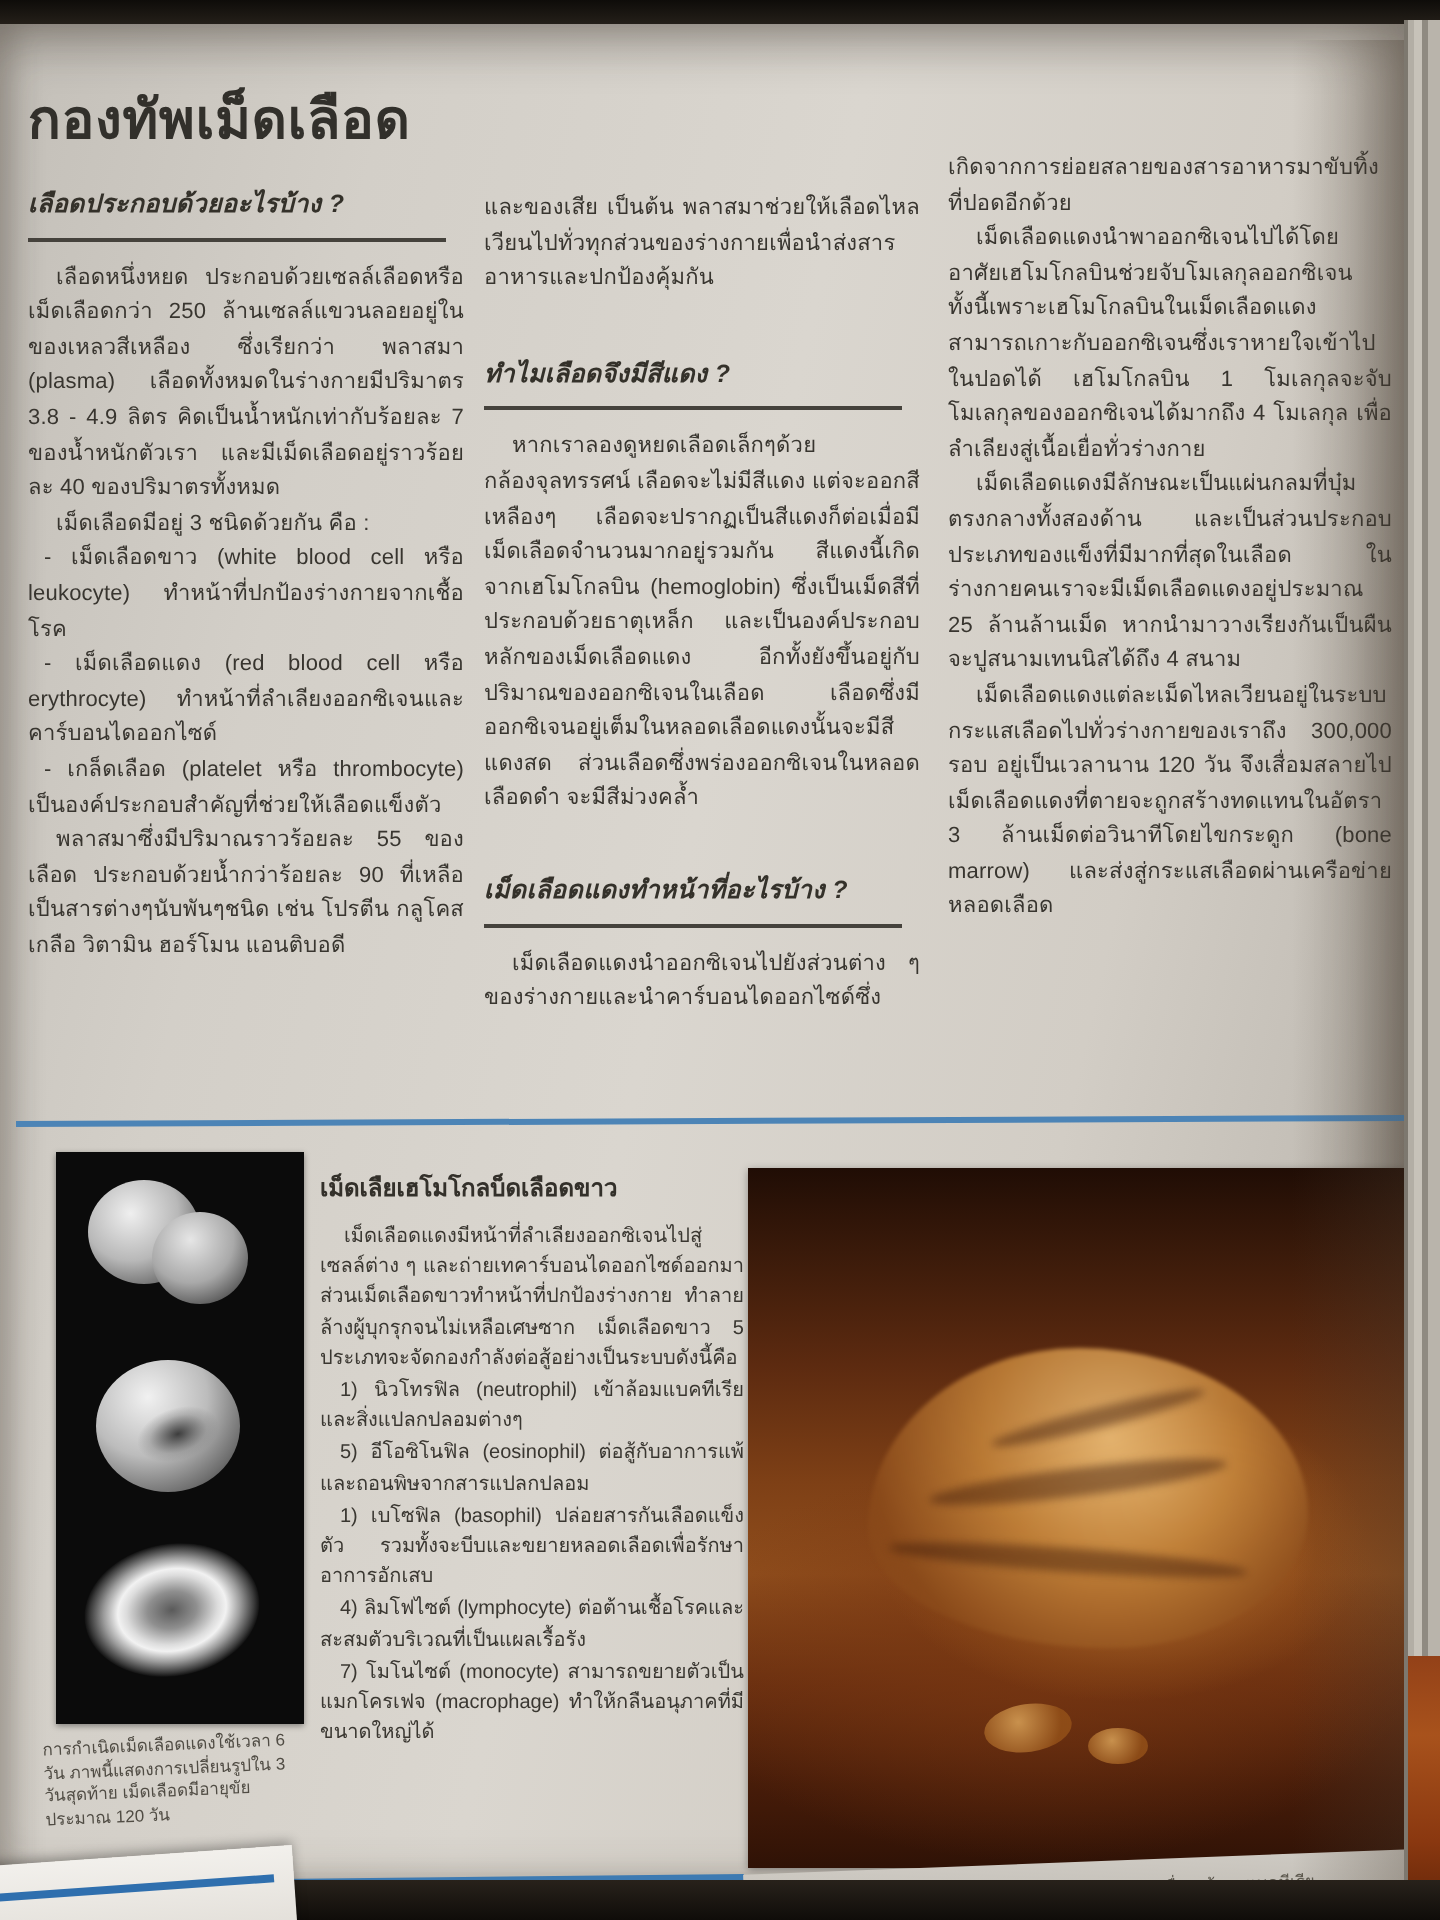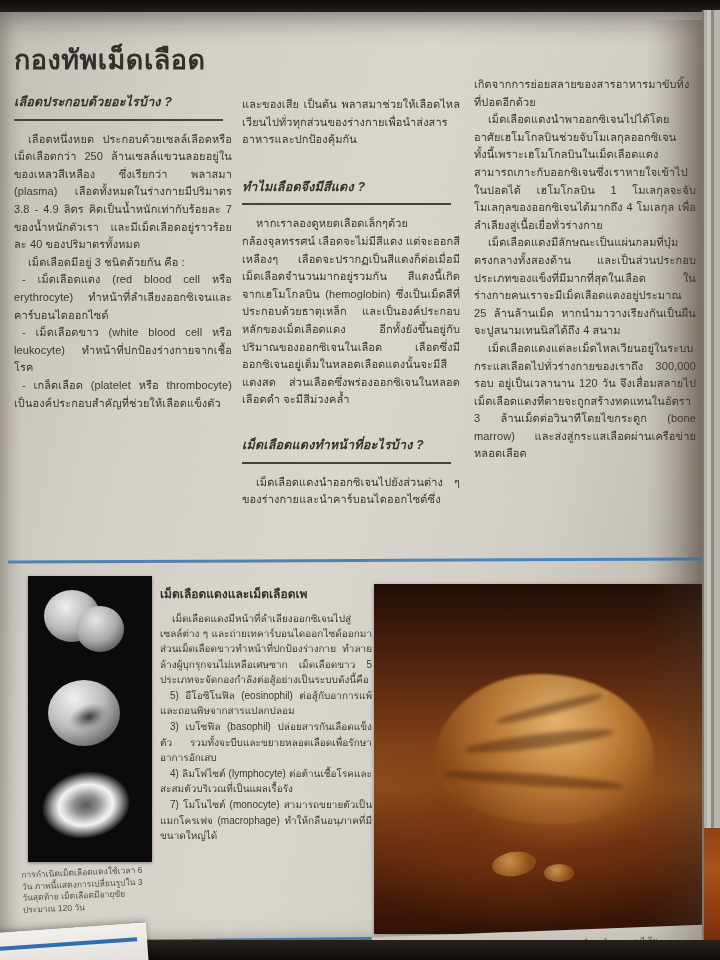--- a/index.html
+++ b/index.html
@@ -107,23 +107,24 @@
 
   <div class="paper">
 
     <h1 class="page-title">กองทัพเม็ดเลือด</h1>
 
     <div class="col" style="left:14px; top:84px; width:218px; height:462px;">
       <div class="q-head">เลือดประกอบด้วยอะไรบ้าง ?</div>
       <div class="q-rule"></div>
       <p>เลือดหนึ่งหยด ประกอบด้วยเซลล์เลือดหรือเม็ดเลือดกว่า 250 ล้านเซลล์แขวนลอยอยู่ในของเหลวสีเหลือง ซึ่งเรียกว่า พลาสมา (plasma) เลือดทั้งหมดในร่างกายมีปริมาตร 3.8 - 4.9 ลิตร คิดเป็นน้ำหนักเท่ากับร้อยละ 7 ของน้ำหนักตัวเรา และมีเม็ดเลือดอยู่ราวร้อยละ 40 ของปริมาตรทั้งหมด</p>
       <p>เม็ดเลือดมีอยู่ 3 ชนิดด้วยกัน คือ :</p>
+      <p class="dash">- เม็ดเลือดขาว (white blood cell หรือ leukocyte) ทำหน้าที่ปกป้องร่างกายจากเชื้อโรค</p>
       <p class="dash">- เม็ดเลือดแดง (red blood cell หรือ erythrocyte) ทำหน้าที่ลำเลียงออกซิเจนและคาร์บอนไดออกไซด์</p>
-      <p class="dash">- เม็ดเลือดขาว (white blood cell หรือ leukocyte) ทำหน้าที่ปกป้องร่างกายจากเชื้อโรค</p>
       <p class="dash">- เกล็ดเลือด (platelet หรือ thrombocyte) เป็นองค์ประกอบสำคัญที่ช่วยให้เลือดแข็งตัว</p>
+      <p>พลาสมาซึ่งมีปริมาณราวร้อยละ 55 ของเลือด ประกอบด้วยน้ำกว่าร้อยละ 90 ที่เหลือเป็นสารต่างๆนับพันๆชนิด เช่น โปรตีน กลูโคส เกลือ วิตามิน ฮอร์โมน แอนติบอดี</p>
     </div>
 
     <div class="col" style="left:242px; top:86px; width:218px; height:460px;">
       <p class="noindent">และของเสีย เป็นต้น พลาสมาช่วยให้เลือดไหลเวียนไปทั่วทุกส่วนของร่างกายเพื่อนำส่งสารอาหารและปกป้องคุ้มกัน</p>
       <div class="q-head" style="margin-top:30px;">ทำไมเลือดจึงมีสีแดง ?</div>
       <div class="q-rule"></div>
       <p>หากเราลองดูหยดเลือดเล็กๆด้วยกล้องจุลทรรศน์ เลือดจะไม่มีสีแดง แต่จะออกสีเหลืองๆ เลือดจะปรากฏเป็นสีแดงก็ต่อเมื่อมีเม็ดเลือดจำนวนมากอยู่รวมกัน สีแดงนี้เกิดจากเฮโมโกลบิน (hemoglobin) ซึ่งเป็นเม็ดสีที่ประกอบด้วยธาตุเหล็ก และเป็นองค์ประกอบหลักของเม็ดเลือดแดง อีกทั้งยังขึ้นอยู่กับปริมาณของออกซิเจนในเลือด เลือดซึ่งมีออกซิเจนอยู่เต็มในหลอดเลือดแดงนั้นจะมีสีแดงสด ส่วนเลือดซึ่งพร่องออกซิเจนในหลอดเลือดดำ จะมีสีม่วงคล้ำ</p>
       <div class="q-head" style="margin-top:28px;">เม็ดเลือดแดงทำหน้าที่อะไรบ้าง ?</div>
       <div class="q-rule"></div>
       <p>เม็ดเลือดแดงนำออกซิเจนไปยังส่วนต่าง ๆ ของร่างกายและนำคาร์บอนไดออกไซด์ซึ่ง</p>
@@ -143,25 +144,26 @@
       <div class="cell cell-a1"></div>
       <div class="cell cell-a2"></div>
       <div class="cell cell-b"></div>
       <div class="cell cell-b-fold"></div>
       <div class="cell cell-c"></div>
     </div>
     <div class="bw-caption">การกำเนิดเม็ดเลือดแดงใช้เวลา 6 วัน ภาพนี้แสดงการเปลี่ยนรูปใน 3 วันสุดท้าย เม็ดเลือดมีอายุขัยประมาณ 120 วัน</div>
 
     <div class="box-col">
       <div class="box-head">
-        <div>เม็ดเลือดแดงและเม็ดเลือดเพ</div>
+        <div>เม็ดเลืยเฮโมโกลบ็ดเลือดขาว</div>
       </div>
       <p>เม็ดเลือดแดงมีหน้าที่ลำเลียงออกซิเจนไปสู่เซลล์ต่าง ๆ และถ่ายเทคาร์บอนไดออกไซด์ออกมา ส่วนเม็ดเลือดขาวทำหน้าที่ปกป้องร่างกาย ทำลายล้างผู้บุกรุกจนไม่เหลือเศษซาก เม็ดเลือดขาว 5 ประเภทจะจัดกองกำลังต่อสู้อย่างเป็นระบบดังนี้คือ</p>
+      <p class="li">1) นิวโทรฟิล (neutrophil) เข้าล้อมแบคทีเรียและสิ่งแปลกปลอมต่างๆ</p>
       <p class="li">5) อีโอซิโนฟิล (eosinophil) ต่อสู้กับอาการแพ้และถอนพิษจากสารแปลกปลอม</p>
-      <p class="li">3) เบโซฟิล (basophil) ปล่อยสารกันเลือดแข็งตัว รวมทั้งจะบีบและขยายหลอดเลือดเพื่อรักษาอาการอักเสบ</p>
+      <p class="li">1) เบโซฟิล (basophil) ปล่อยสารกันเลือดแข็งตัว รวมทั้งจะบีบและขยายหลอดเลือดเพื่อรักษาอาการอักเสบ</p>
       <p class="li">4) ลิมโฟไซต์ (lymphocyte) ต่อต้านเชื้อโรคและสะสมตัวบริเวณที่เป็นแผลเรื้อรัง</p>
       <p class="li">7) โมโนไซต์ (monocyte) สามารถขยายตัวเป็นแมกโครเฟจ (macrophage) ทำให้กลืนอนุภาคที่มีขนาดใหญ่ได้</p>
     </div>
 
     <div class="orange-photo">
       <div class="mound"></div>
       <div class="ridge r1"></div>
       <div class="ridge r2"></div>
       <div class="ridge r3"></div>
       <div class="blob b1"></div>

